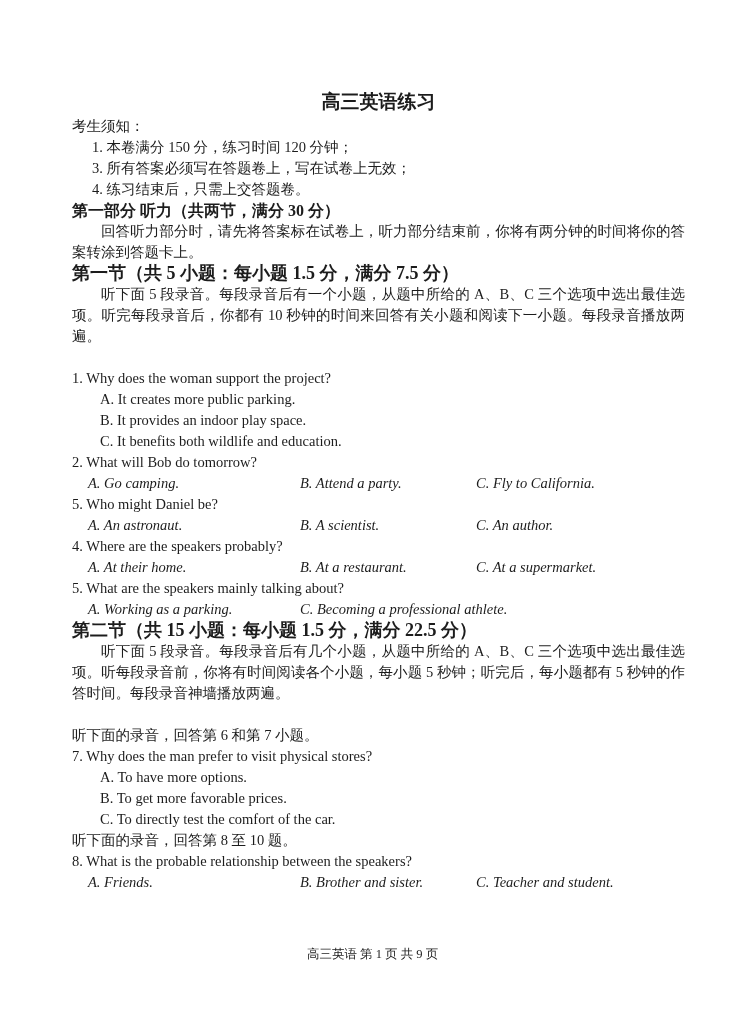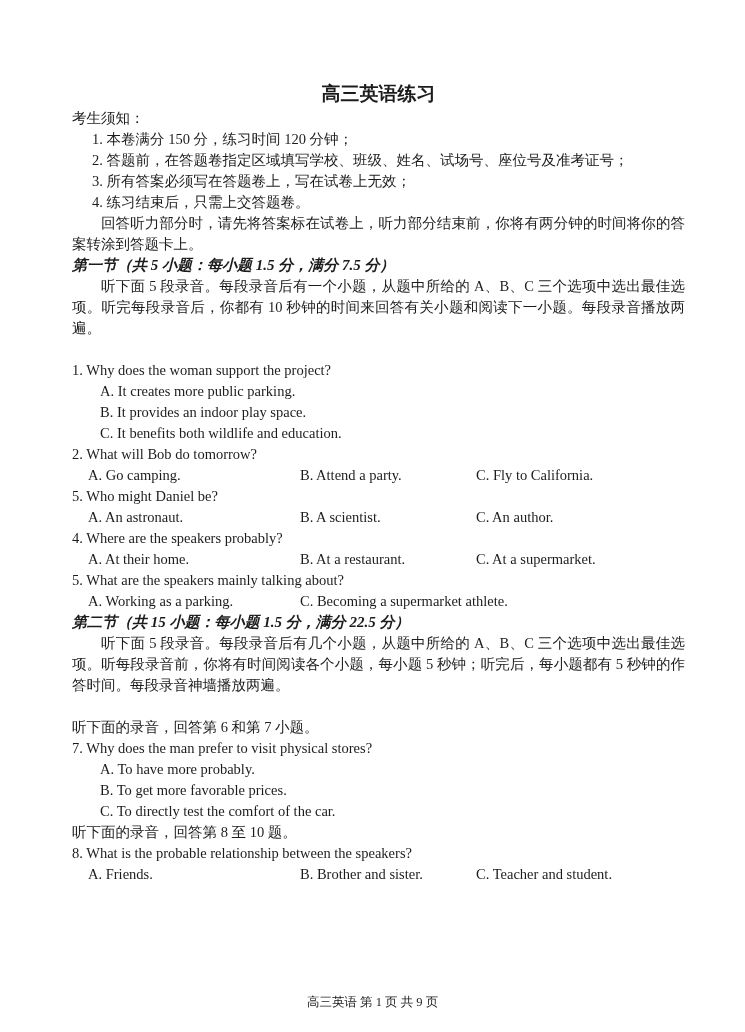--- a/index.html
+++ b/index.html
@@ -7,65 +7,65 @@
     position:relative;
     width:745px; height:1032px;
     margin:0 auto;
     background:#ffffff;
     color:#1c1c1c;
     font-family:"Liberation Serif","DejaVu Serif",serif;
     font-size:14.5px;
     line-height:21px;
     overflow:hidden;
   }
-  .content { padding:0 60px 0 72px; }
+  .content { padding:8px 60px 0 72px; }
   .doc-title {
     padding-top:82px;
     text-align:center;
     font-size:19px;
     font-weight:bold;
     line-height:24px;
   }
   .notice-heading { margin-top:2px; }
   .notice-item { margin-left:20px; }
   .part-heading { font-weight:bold; font-size:16px; }
-  .sec-heading  { font-weight:bold; font-size:15px;font-style:italic; }
+  .sec-heading  { font-weight:bold; font-size:18px; }
   .para { text-indent:2em; text-align:justify; }
   .cue {}
   .spacer { height:21px; }
   .q-text {}
   .opt-stacked > div { margin-left:28px; }
   .opt-row {
     display:grid;
     grid-template-columns:212px 176px 1fr;
     margin-left:16px;
   }
   .opt-row.tight { grid-template-columns:222px 188px 1fr; }
-  .opt-row span { white-space:nowrap; }
+  .opt-row span { white-space:nowrap;font-style:italic; }
   .footer {
     position:absolute;
-    left:0; right:0; top:992px;
+    left:0; right:0; top:944px;
     text-align:center;
     font-size:12.5px;
   }
 </style>
 </head>
 <body>
 
 <div class="page">
   <div class="content">
 
     <div class="doc-title">高三英语练习</div>
 
     <div class="notice-heading">考生须知：</div>
     <div class="notice-item">1. 本卷满分 150 分，练习时间 120 分钟；</div>
-    <div class="notice-item">2. 答题前，在答题卷指定区域填写学校、班级、姓名、试场号、座位号及准考证号；</div>
     <div class="notice-item">3. 所有答案必须写在答题卷上，写在试卷上无效；</div>
     <div class="notice-item">4. 练习结束后，只需上交答题卷。</div>
 
+    <div class="part-heading">第一部分 听力（共两节，满分 30 分）</div>
     <div class="para">回答听力部分时，请先将答案标在试卷上，听力部分结束前，你将有两分钟的时间将你的答案转涂到答题卡上。</div>
 
     <div class="sec-heading">第一节（共 5 小题：每小题 1.5 分，满分 7.5 分）</div>
     <div class="para">听下面 5 段录音。每段录音后有一个小题，从题中所给的 A、B、C 三个选项中选出最佳选项。听完每段录音后，你都有 10 秒钟的时间来回答有关小题和阅读下一小题。每段录音播放两遍。</div>
 
     <div class="spacer"></div>
 
     <div>
       <div class="q-text">1. Why does the woman support the project?</div>
       <div class="opt-stacked">
@@ -99,36 +99,36 @@
         <span>A. At their home.</span>
         <span>B. At a restaurant.</span>
         <span>C. At a supermarket.</span>
       </div>
     </div>
 
     <div>
       <div class="q-text">5. What are the speakers mainly talking about?</div>
       <div class="opt-row">
         <span>A. Working as a parking.</span>
-        <span>C. Becoming a supermarket athlete.</span>
+        <span>C. Becoming a professional athlete.</span>
       </div>
     </div>
 
     <div class="sec-heading">第二节（共 15 小题：每小题 1.5 分，满分 22.5 分）</div>
     <div class="para">听下面 5 段录音。每段录音后有几个小题，从题中所给的 A、B、C 三个选项中选出最佳选项。听每段录音前，你将有时间阅读各个小题，每小题 5 秒钟；听完后，每小题都有 5 秒钟的作答时间。每段录音神墙播放两遍。</div>
 
     <div class="spacer"></div>
 
     <div class="cue">听下面的录音，回答第 6 和第 7 小题。</div>
 
 
     <div>
       <div class="q-text">7. Why does the man prefer to visit physical stores?</div>
       <div class="opt-stacked">
-        <div>A. To have more probably.</div>
+        <div>A. To have more options.</div>
         <div>B. To get more favorable prices.</div>
         <div>C. To directly test the comfort of the car.</div>
       </div>
     </div>
 
     <div class="cue">听下面的录音，回答第 8 至 10 题。</div>
 
     <div>
       <div class="q-text">8. What is the probable relationship between the speakers?</div>
       <div class="opt-row">

